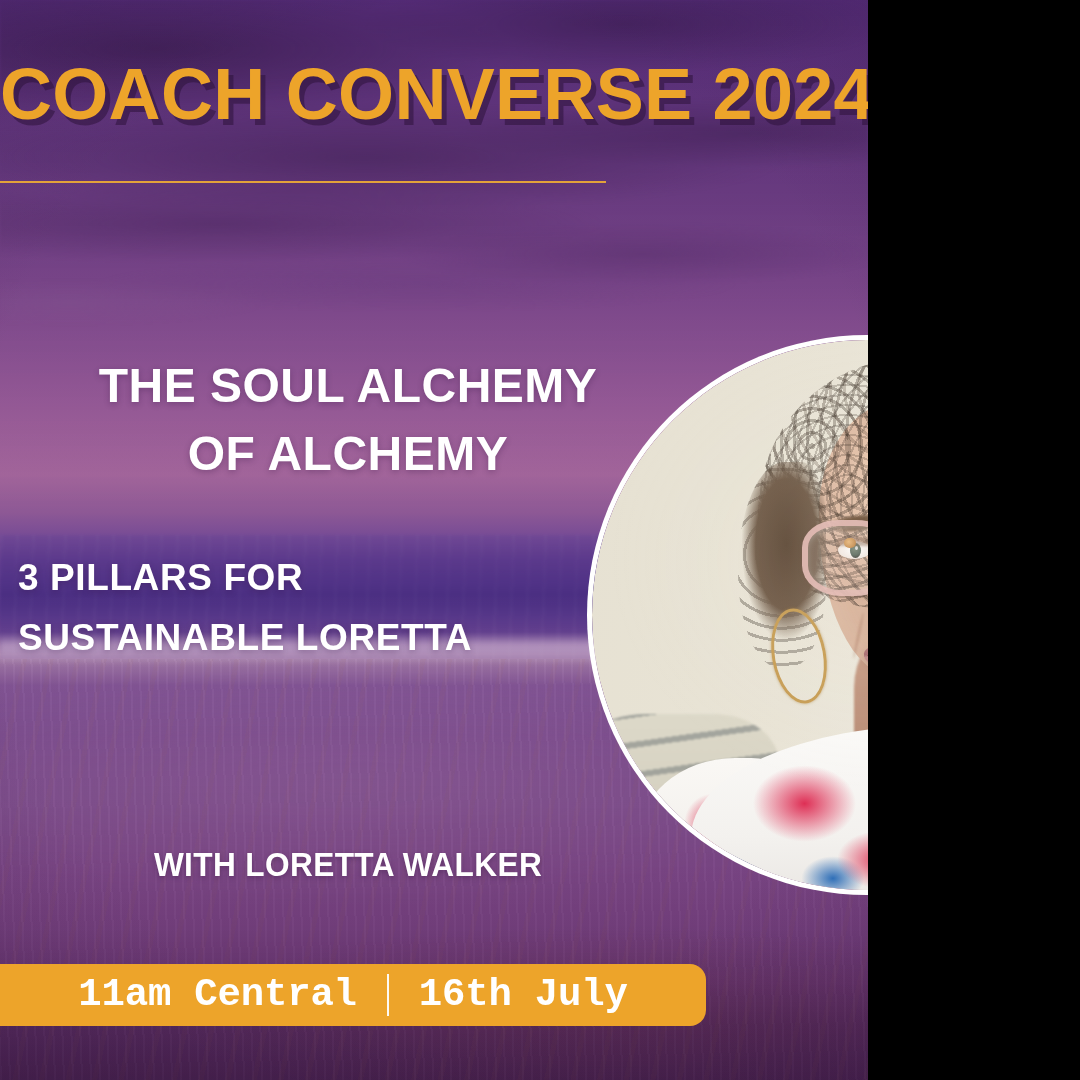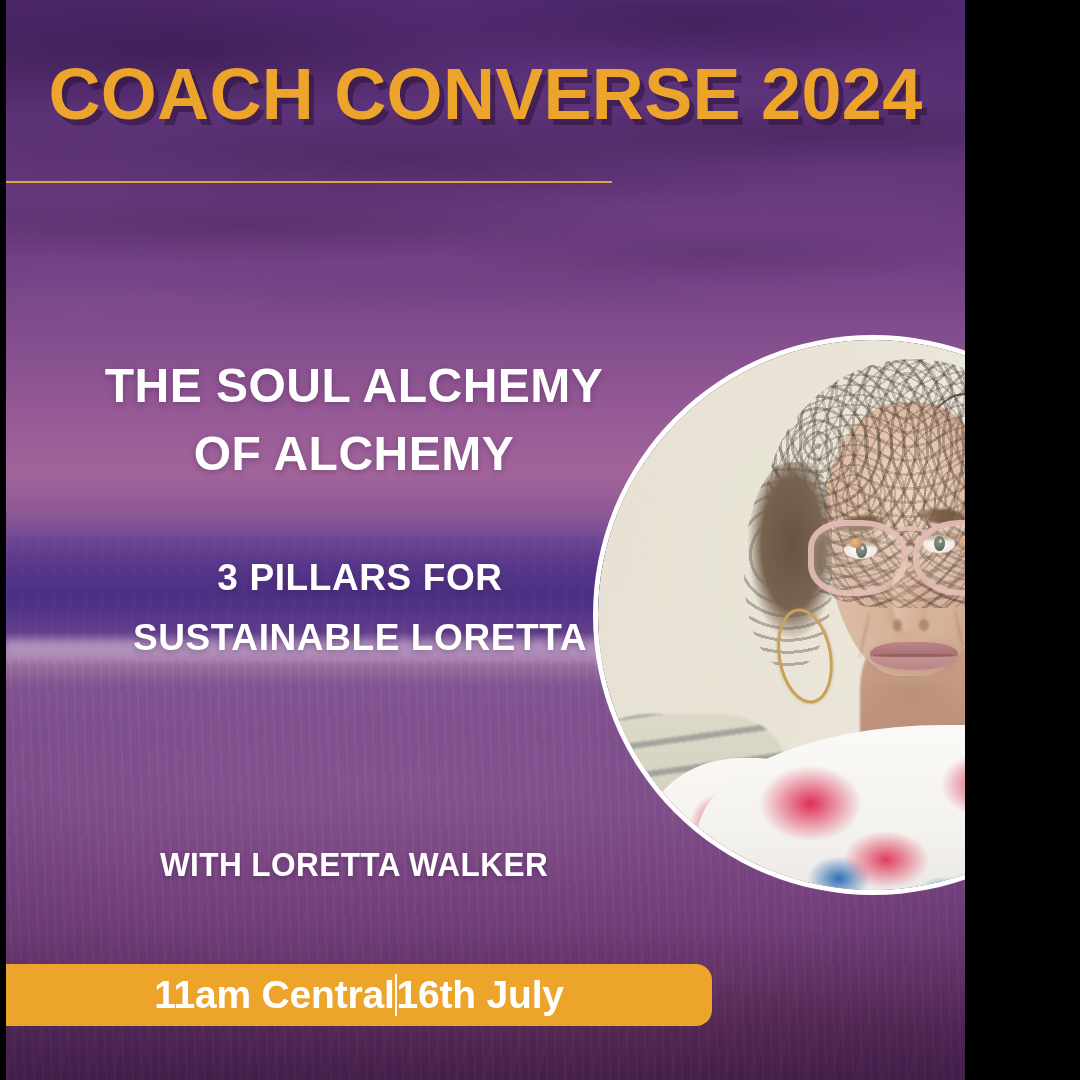--- a/index.html
+++ b/index.html
@@ -3,26 +3,25 @@
 <meta charset="utf-8">
 <style>
   html, body {
     margin: 0;
     padding: 0;
     background: #000;
   }
 
   #poster {
     position: relative;
-    width: 959px;
+    width: 868px;
     height: 1080px;
     overflow: hidden;
     font-family: "Liberation Sans", sans-serif;
     background: #b91c1c;
-    margin-left: 6px;
   }
 
   
   .bg-base {
     position: absolute;
     inset: 0;
     background:
       linear-gradient(180deg,
         #6a3b8e 0%,
         #73438f 10%,
@@ -173,24 +172,24 @@
     color: #ffffff;
     font-size: 48px;
     line-height: 1.42;
     font-weight: 700;
     letter-spacing: 0.5px;
     text-shadow: 0 2px 6px rgba(46,18,58,0.30);
   }
 
   .subhead {
     position: absolute;
-    left: 24px;
+    left: 18px;
     top: 548px;
     width: 660px;
-    text-align: center;
+    text-align: left;
     color: #ffffff;
     font-size: 37px;
     line-height: 1.62;
     font-weight: 700;
     letter-spacing: 0.6px;
     text-shadow: 0 2px 6px rgba(46,18,58,0.30);
   }
 
   .subhead .ln { display: block; }
   .headline .ln { display: block; }
@@ -603,21 +602,23 @@
     background: #eda42a;
     border-radius: 0 16px 16px 0;
     display: flex;
     align-items: center;
     justify-content: center;
   }
 
   .datebar-inner {
     display: flex;
     align-items: center;
+    gap: 30px;
     padding-left: 20px;
+    font-family: Liberation Mono, monospace;
   }
 
   .datebar-text {
     color: #ffffff;
     font-size: 39px;
     font-weight: 700;
     letter-spacing: -0.2px;
     white-space: nowrap;
   }
 

